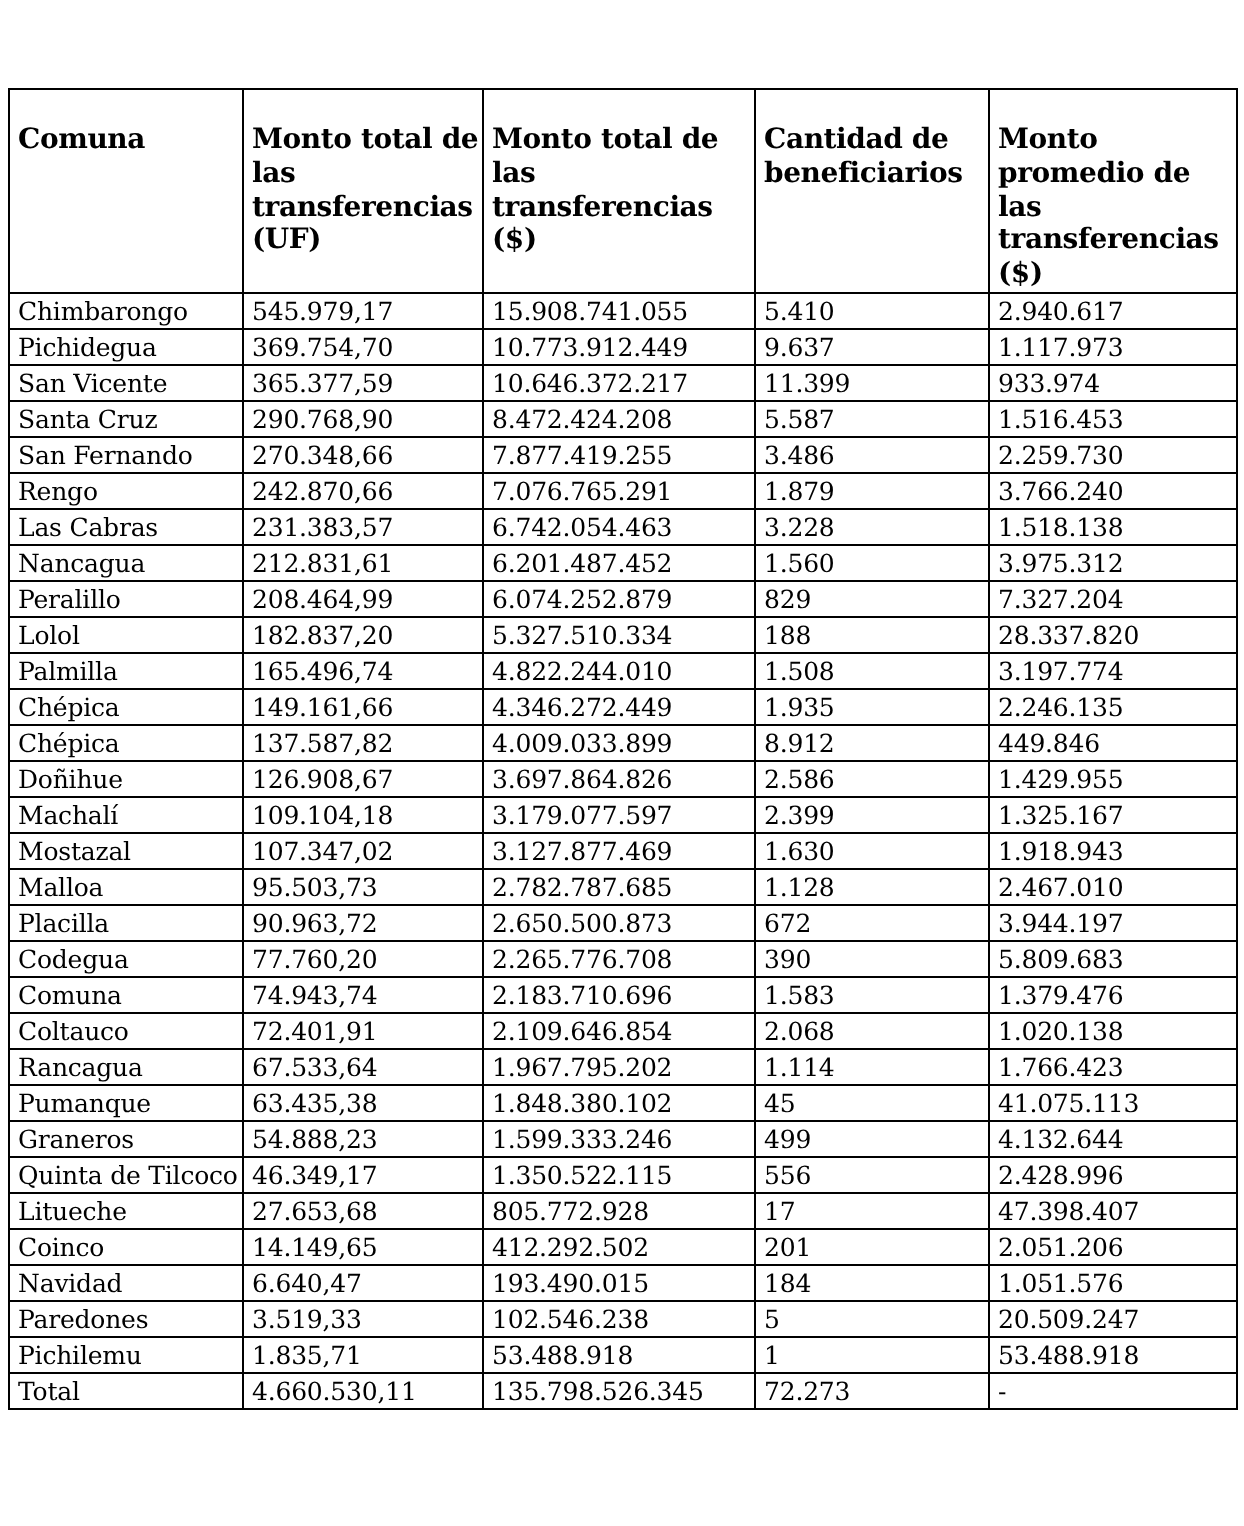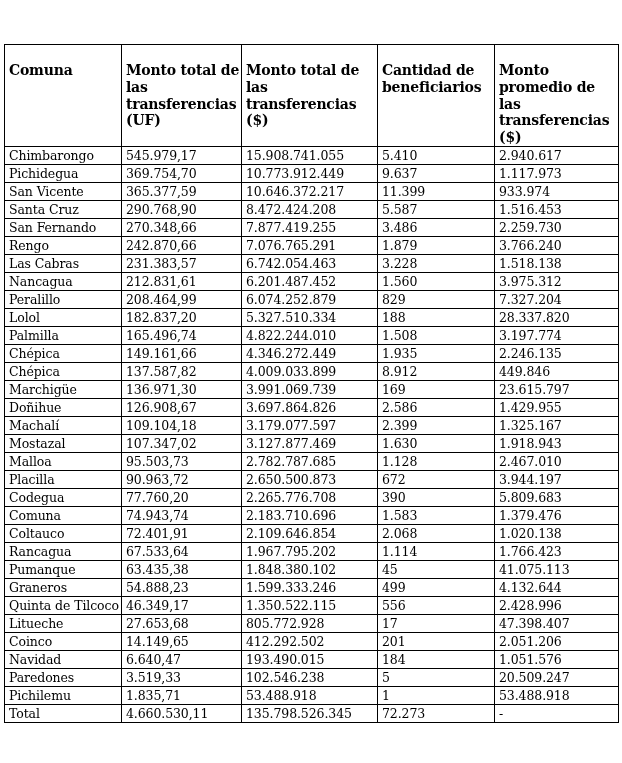--- a/index.html
+++ b/index.html
@@ -149,27 +149,20 @@
         <td>2.246.135</td>
       </tr>
       <tr>
         <td>Chépica</td>
         <td>137.587,82</td>
         <td>4.009.033.899</td>
         <td>8.912</td>
         <td>449.846</td>
       </tr>
       <tr>
-        <td>Marchigüe</td>
-        <td>136.971,30</td>
-        <td>3.991.069.739</td>
-        <td>169</td>
-        <td>23.615.797</td>
-      </tr>
-      <tr>
         <td>Doñihue</td>
         <td>126.908,67</td>
         <td>3.697.864.826</td>
         <td>2.586</td>
         <td>1.429.955</td>
       </tr>
       <tr>
         <td>Machalí</td>
         <td>109.104,18</td>
         <td>3.179.077.597</td>

